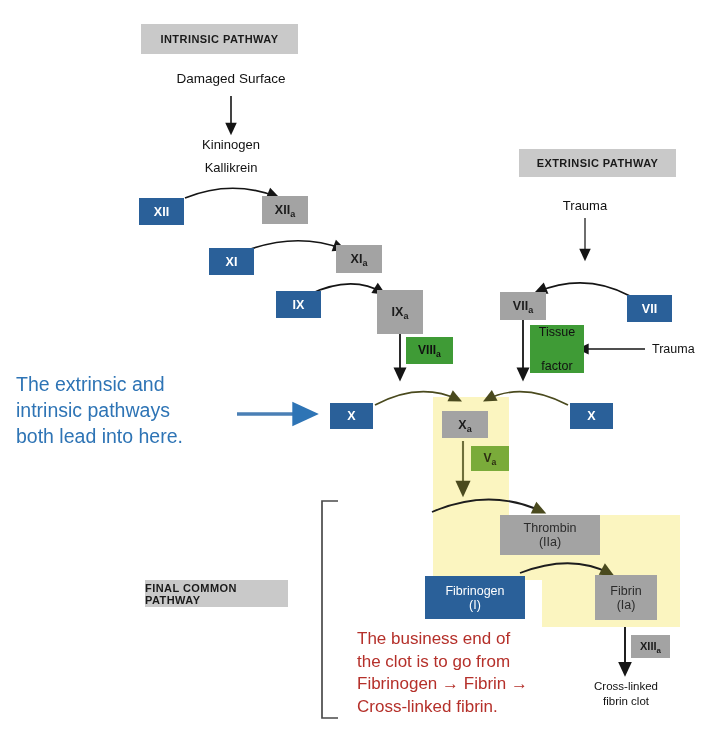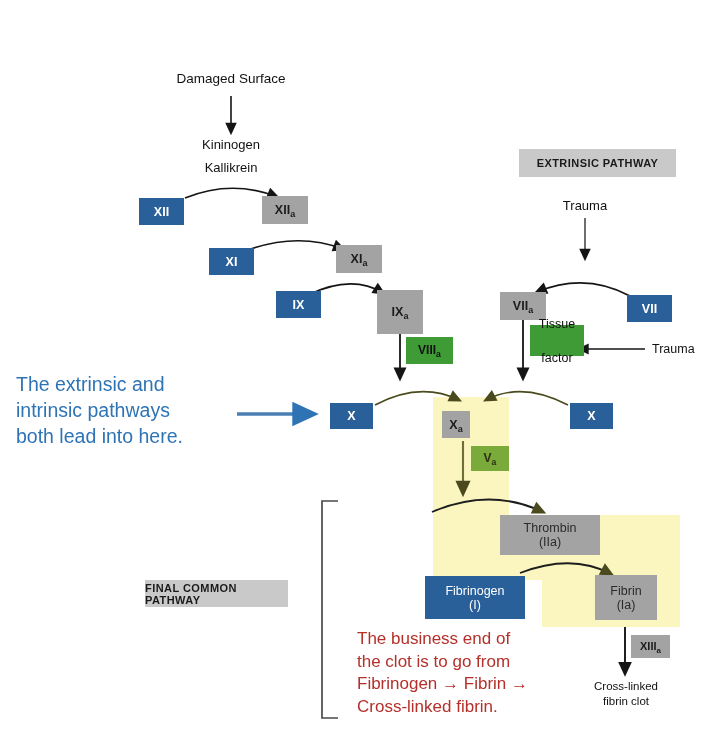--- a/index.html
+++ b/index.html
@@ -90,20 +90,23 @@
 
     <path d="M520,573 Q572,553 611,574" fill="none" stroke="#1d1d1d" stroke-width="1.8" marker-end="url(#ah-olive)"></path>
 
     <line x1="625" y1="627" x2="625" y2="673" stroke="#151515" stroke-width="1.9" marker-end="url(#ah)"></line>
 
     <line x1="237" y1="414" x2="310" y2="414" stroke="#4a7fb5" stroke-width="3.4" marker-end="url(#ah-blue)"></line>
 
     <path d="M338,501 L322,501 L322,718 L338,718" fill="none" stroke="#4a4a4a" stroke-width="1.7"></path>
   </svg>
 
+  <div class="gray-label" style="left:141px;top:24px;width:157px;height:30px;">
+    <span>INTRINSIC PATHWAY</span>
+  </div>
 
   <div class="gray-label" style="left:519px;top:149px;width:157px;height:28px;">
     <span>EXTRINSIC PATHWAY</span>
   </div>
 
   <div class="gray-label" style="left:145px;top:580px;width:143px;height:27px;">
     <span>FINAL COMMON  PATHWAY</span>
   </div>
 
   <div class="plain" style="left:161px;top:70px;width:140px;font-size:13.5px;">
@@ -178,38 +181,38 @@
       <span>VII</span><sub></sub>
     </span>
   </div>
 
   <div class="node orange" style="left:500px;top:292px;width:46px;height:28px;font-size:12.5px;font-weight:700;">
     <span class="fnum">
       <span>VII</span><sub>a</sub>
     </span>
   </div>
 
-  <div class="node green" style="left:530px;top:325px;width:54px;height:31px;font-size:12.5px;gap:20px;">
+  <div class="node green" style="left:530px;top:325px;width:54px;height:48px;font-size:12.5px;gap:20px;">
     <div>Tissue</div>
     <div>factor</div>
   </div>
 
   <div class="node blue" style="left:330px;top:403px;width:43px;height:26px;font-size:12.5px;font-weight:600;">
     <span class="fnum">
       <span>X</span><sub></sub>
     </span>
   </div>
 
   <div class="node blue" style="left:570px;top:403px;width:43px;height:26px;font-size:12.5px;font-weight:600;">
     <span class="fnum">
       <span>X</span><sub></sub>
     </span>
   </div>
 
-  <div class="node orange" style="left:442px;top:411px;width:28px;height:27px;font-size:12.5px;font-weight:600;">
+  <div class="node orange" style="left:442px;top:411px;width:46px;height:27px;font-size:12.5px;font-weight:600;">
     <span class="fnum">
       <span>X</span><sub>a</sub>
     </span>
   </div>
 
   <div class="node green-light" style="left:471px;top:446px;width:38px;height:25px;font-size:12px;font-weight:600;">
     <span class="fnum">
       <span>V</span><sub>a</sub>
     </span>
   </div>

